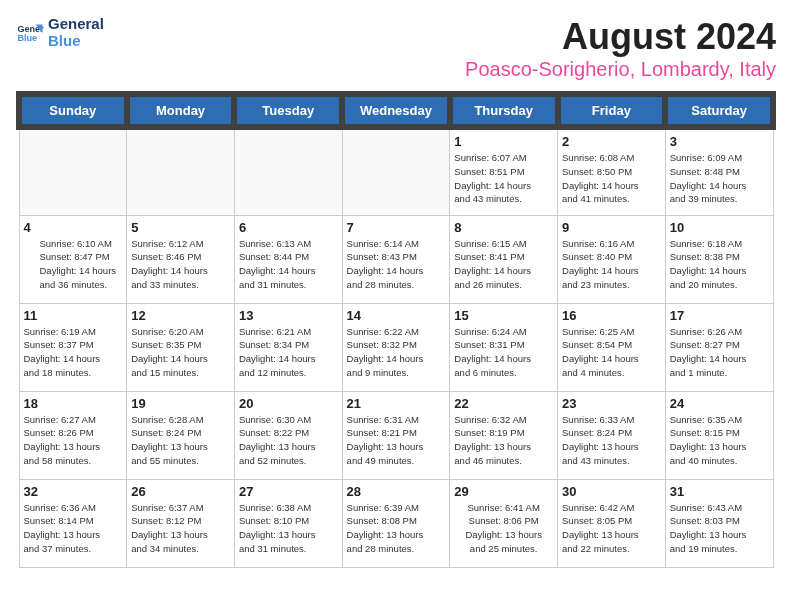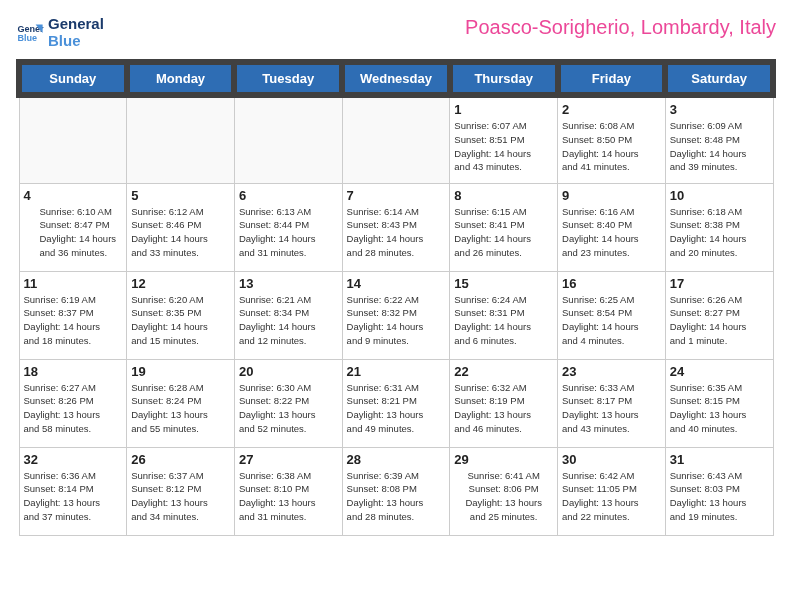--- a/index.html
+++ b/index.html
@@ -85,20 +85,21 @@
       <text x="2" y="18" font-size="13" font-weight="bold" fill="#1a3a6b">General</text>
       <text x="2" y="32" font-size="13" font-weight="bold" fill="#4a90d9">Blue</text>
       <polygon points="28,8 38,8 38,20" fill="#4a90d9"></polygon>
     </svg>
     <div>
       <div style="font-size:15px;font-weight:bold;color:#1a3a6b;line-height:1.1;">General</div>
       <div style="font-size:15px;font-weight:bold;color:#4a90d9;line-height:1.1;">Blue</div>
     </div>
   </div>
   <div class="title-area">
+    <div class="month-title">August 2024</div>
     <div class="location-subtitle">Poasco-Sorigherio, Lombardy, Italy</div>
   </div>
 </div>
 
 <table class="calendar-table">
   <thead>
     <tr>
     <th>Sunday</th>
         <th>Monday</th>
         <th>Tuesday</th>
@@ -270,21 +271,21 @@
         <td>
           <span class="day-number">22</span>
           <div class="day-info" style="white-space: pre-line;">Sunrise: 6:32 AM
 Sunset: 8:19 PM
 Daylight: 13 hours
 and 46 minutes.</div>
         </td>
         <td>
           <span class="day-number">23</span>
           <div class="day-info" style="white-space: pre-line;">Sunrise: 6:33 AM
-Sunset: 8:17 PM
+Sunset: 8:24 PM
 Daylight: 13 hours
 and 43 minutes.</div>
         </td>
         <td>
           <span class="day-number">24</span>
           <div class="day-info" style="white-space: pre-line;">Sunrise: 6:35 AM
 Sunset: 8:15 PM
 Daylight: 13 hours
 and 40 minutes.</div>
         </td>
@@ -321,21 +322,21 @@
         <td>
           <span class="day-number">29</span>
           <div class="day-info" style="white-space: pre-line; text-align: center;">Sunrise: 6:41 AM
 Sunset: 8:06 PM
 Daylight: 13 hours
 and 25 minutes.</div>
         </td>
         <td>
           <span class="day-number">30</span>
           <div class="day-info" style="white-space: pre-line;">Sunrise: 6:42 AM
-Sunset: 11:05 PM
+Sunset: 8:05 PM
 Daylight: 13 hours
 and 22 minutes.</div>
         </td>
         <td>
           <span class="day-number">31</span>
           <div class="day-info" style="white-space: pre-line;">Sunrise: 6:43 AM
 Sunset: 8:03 PM
 Daylight: 13 hours
 and 19 minutes.</div>
         </td>

